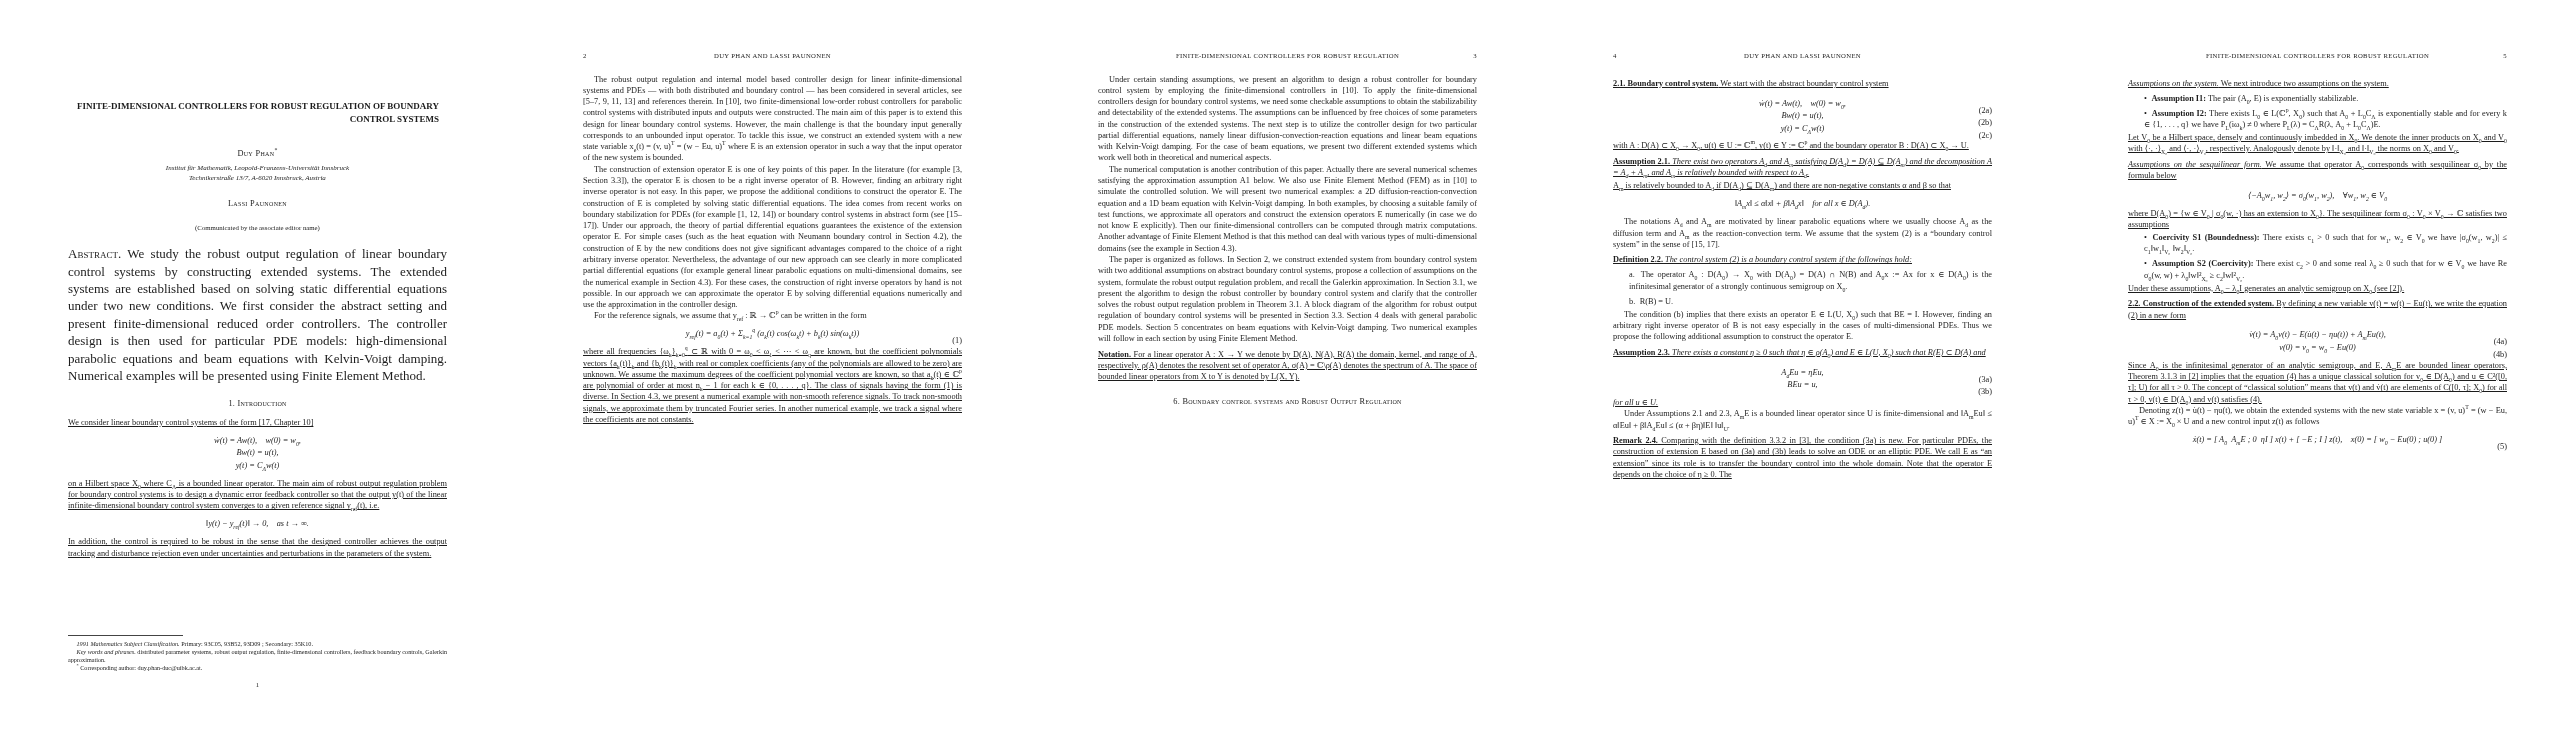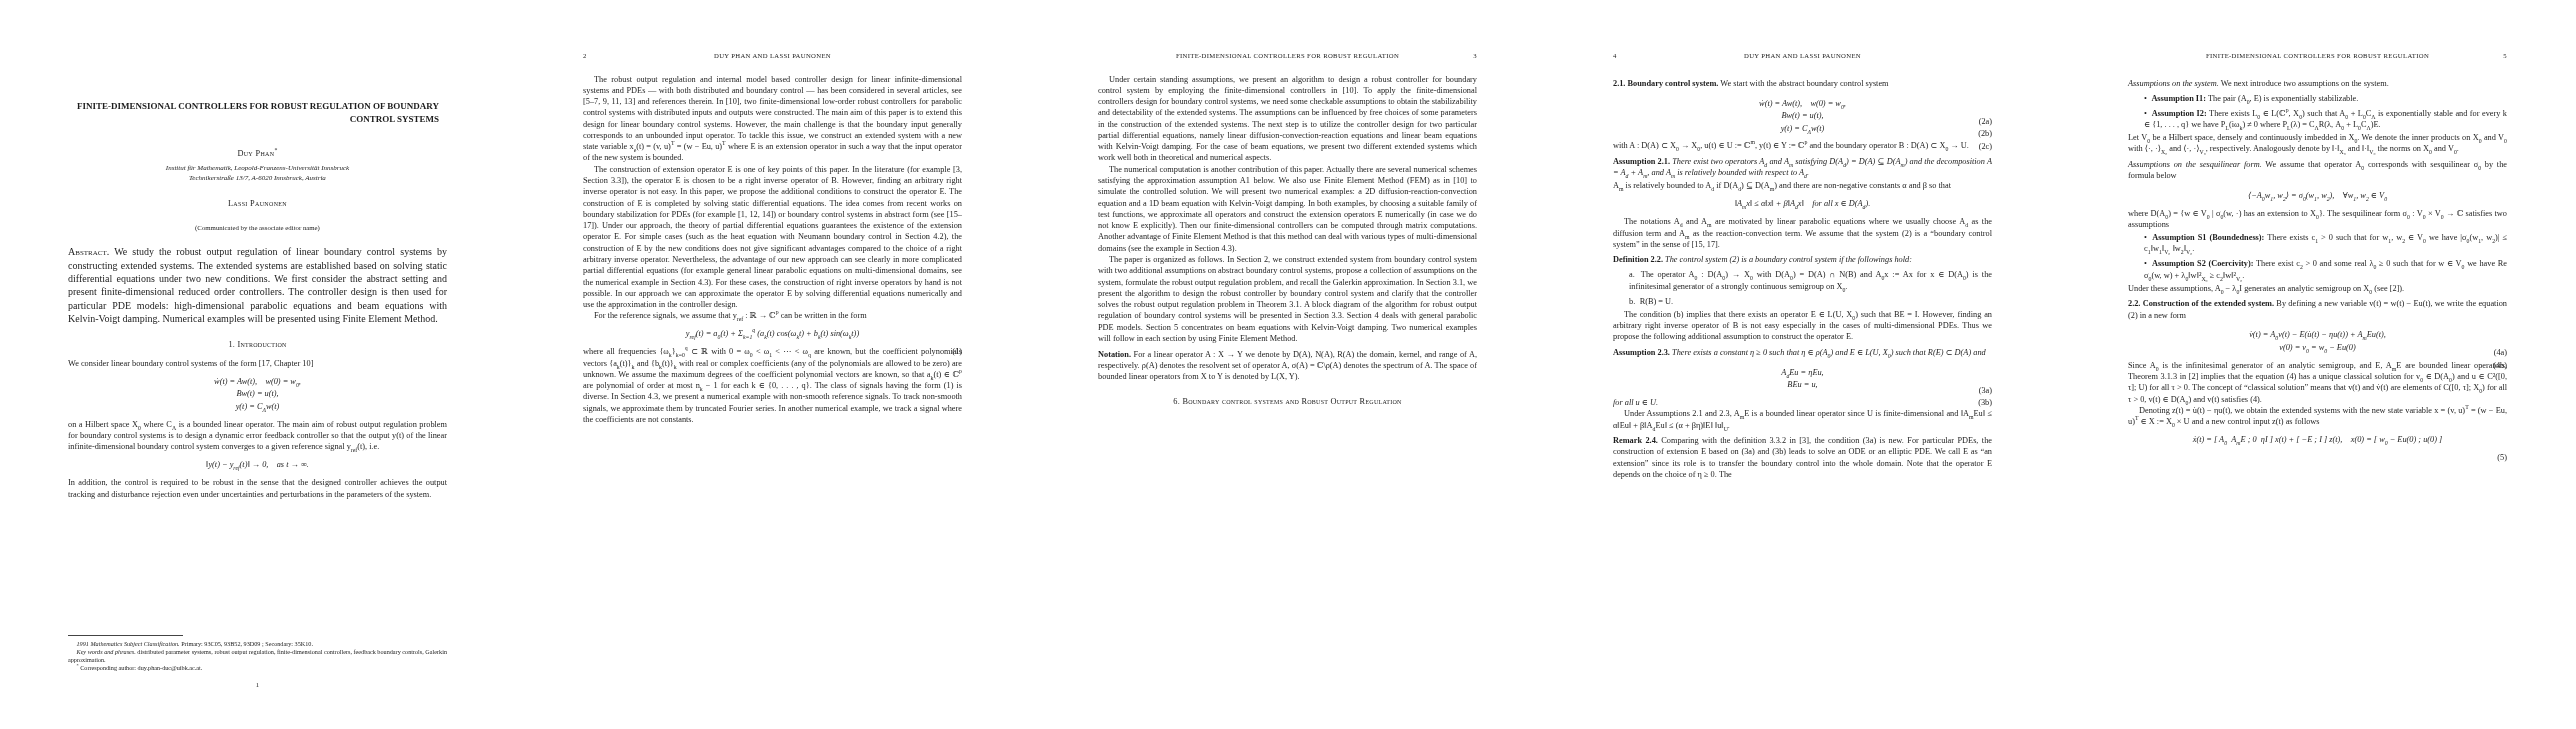--- a/index.html
+++ b/index.html
@@ -22,36 +22,36 @@
     text-align:justify; background:var(--page_bg);
   }
   .running-head{ display:flex; font-variant:small-caps; font-size:6.7px; letter-spacing:.05em; margin-bottom:13.4px; }
   .rh-left{ width:27px; text-align:left; }
   .rh-center{ flex:1; text-align:center; }
   .rh-right{ width:27px; text-align:right; }
   .title{ margin:49px 8px 16px; text-align:right; font-weight:700; font-size:9px; line-height:1.4; }
   .author{ margin:7.3px 0 4.3px; text-align:center; font-variant:small-caps; letter-spacing:.04em; }
   .affil{ margin:0 0 7.3px; text-align:center; font-style:italic; font-size:7px; line-height:1.38; }
   .note{ margin:9.7px 0 8.5px; text-align:center; font-size:6.8px; }
-  .abstract{ margin:6px 16px 8.5px; font-size:10px; line-height:1.34; }
+  .abstract{ margin:6px 16px 8.5px; font-size:13px; line-height:1.34; }
   .heading{ margin:12px 0 7.3px; text-align:center; font-variant:small-caps; letter-spacing:.03em; }
   .para{ margin:0; text-indent:11px; }
-  .para.noindent{ text-indent:0; }
+  .para.noindent{ text-indent:0;text-decoration:underline; }
   .para.italic{ font-style:italic; }
   .lead-block{ margin:4.3px 0 1.8px; }
   .lead.bold{ font-weight:700; font-style:normal; }
   .lead.italic{ font-style:italic; font-weight:400; }
   .lead.sc{ font-variant:small-caps; font-weight:400; }
   .bullet{ margin:1.8px 0; padding-left:16px; text-indent:0; }
   .bullet .marker{ margin-right:2.4px; }
   .eq{ margin:5.5px 0; }
   .eq-row{ position:relative; text-align:center; margin:1.2px 0; }
   .eq-body{ font-style:italic; }
   sub,sup{ font-size:.7em; line-height:0; }
-  .eq-no{ position:absolute; right:0; top:18px; font-style:normal; }
+  .eq-no{ position:absolute; right:0; top:7px; font-style:normal; }
   .spacer{ flex:1; }
   .fnrule{ width:115px; border-top:0.6px solid #444; margin:0 0 3.6px; }
   .footnote{ margin:0; font-size:6.2px; line-height:1.32; text-indent:8.5px; text-align:justify; }
   .pagenum{ margin-top:7.3px; text-align:center; font-size:6.7px; }
 </style>
 </head>
 <body>
 
 <div class="canvas">
   <div class="watermark">arXiv:1906.10345v3  [math.OC]  26 Mar 2020</div>
@@ -148,21 +148,21 @@
         </div>
         <p class="para noindent lead-block"><span class="lead italic">Assumptions on the system.</span> We next introduce two assumptions on the system.</p>
         <p class="bullet lead-block"><span class="marker">•</span> <span class="lead bold">Assumption I1:</span> The pair (A<sub>0</sub>, E) is exponentially stabilizable.</p>
         <p class="bullet lead-block"><span class="marker">•</span> <span class="lead bold">Assumption I2:</span> There exists L<sub>0</sub> ∈ L(ℂ<sup>p</sup>, X<sub>0</sub>) such that A<sub>0</sub> + L<sub>0</sub>C<sub>Λ</sub> is exponentially stable and for every k ∈ {1, . . . , q} we have P<sub>L</sub>(iω<sub>k</sub>) ≠ 0 where P<sub>L</sub>(λ) = C<sub>Λ</sub>R(λ, A<sub>0</sub> + L<sub>0</sub>C<sub>Λ</sub>)E.</p>
         <p class="para noindent">Let V<sub>0</sub> be a Hilbert space, densely and continuously imbedded in X<sub>0</sub>. We denote the inner products on X<sub>0</sub> and V<sub>0</sub> with ⟨·, ·⟩<sub>X₀</sub> and ⟨·, ·⟩<sub>V₀</sub>, respectively. Analogously denote by ‖·‖<sub>X₀</sub> and ‖·‖<sub>V₀</sub> the norms on X<sub>0</sub> and V<sub>0</sub>.</p>
         <p class="para noindent lead-block"><span class="lead italic">Assumptions on the sesquilinear form.</span> We assume that operator A<sub>0</sub> corresponds with sesquilinear σ<sub>0</sub> by the formula below</p>
         <div class="eq">
           <div class="eq-row"><span class="eq-body">⟨−A<sub>0</sub>w<sub>1</sub>, w<sub>2</sub>⟩ = σ<sub>0</sub>(w<sub>1</sub>, w<sub>2</sub>), ∀w<sub>1</sub>, w<sub>2</sub> ∈ V<sub>0</sub></span></div>
         </div>
         <p class="para noindent">where D(A<sub>0</sub>) = {w ∈ V<sub>0</sub> | σ<sub>0</sub>(w, ·) has an extension to X<sub>0</sub>}. The sesquilinear form σ<sub>0</sub> : V<sub>0</sub> × V<sub>0</sub> → ℂ satisfies two assumptions</p>
-        <p class="bullet lead-block"><span class="marker">•</span> <span class="lead bold">Assumption S1 (Boundedness):</span> There exists c<sub>1</sub> &gt; 0 such that for w<sub>1</sub>, w<sub>2</sub> ∈ V<sub>0</sub> we have |σ<sub>0</sub>(w<sub>1</sub>, w<sub>2</sub>)| ≤ c<sub>1</sub>‖w<sub>1</sub>‖<sub>V₀</sub> ‖w<sub>2</sub>‖<sub>V₀</sub>.</p>
+        <p class="bullet lead-block"><span class="marker">•</span> <span class="lead bold">Coercivity S1 (Boundedness):</span> There exists c<sub>1</sub> &gt; 0 such that for w<sub>1</sub>, w<sub>2</sub> ∈ V<sub>0</sub> we have |σ<sub>0</sub>(w<sub>1</sub>, w<sub>2</sub>)| ≤ c<sub>1</sub>‖w<sub>1</sub>‖<sub>V₀</sub> ‖w<sub>2</sub>‖<sub>V₀</sub>.</p>
         <p class="bullet lead-block"><span class="marker">•</span> <span class="lead bold">Assumption S2 (Coercivity):</span> There exist c<sub>2</sub> &gt; 0 and some real λ<sub>0</sub> ≥ 0 such that for w ∈ V<sub>0</sub> we have Re σ<sub>0</sub>(w, w) + λ<sub>0</sub>‖w‖²<sub>X₀</sub> ≥ c<sub>2</sub>‖w‖²<sub>V₀</sub>.</p>
         <p class="para noindent">Under these assumptions, A<sub>0</sub> − λ<sub>0</sub>I generates an analytic semigroup on X<sub>0</sub> (see [2]).</p>
         <p class="para noindent lead-block"><span class="lead bold">2.2. Construction of the extended system.</span> By defining a new variable v(t) = w(t) − Eu(t), we write the equation (2) in a new form</p>
         <div class="eq">
           <div class="eq-row"><span class="eq-body">v̇(t) = A<sub>0</sub>v(t) − E(u̇(t) − ηu(t)) + A<sub>m</sub>Eu(t),</span><span class="eq-no">(4a)</span></div>
           <div class="eq-row"><span class="eq-body">v(0) = v<sub>0</sub> = w<sub>0</sub> − Eu(0)</span><span class="eq-no">(4b)</span></div>
         </div>
         <p class="para noindent">Since A<sub>0</sub> is the infinitesimal generator of an analytic semigroup, and E, A<sub>m</sub>E are bounded linear operators, Theorem 3.1.3 in [2] implies that the equation (4) has a unique classical solution for v<sub>0</sub> ∈ D(A<sub>0</sub>) and u ∈ C²([0, τ]; U) for all τ &gt; 0. The concept of “classical solution” means that v(t) and v̇(t) are elements of C([0, τ]; X<sub>0</sub>) for all τ &gt; 0, v(t) ∈ D(A<sub>0</sub>) and v(t) satisfies (4).</p>
         <p class="para">Denoting z(t) = u̇(t) − ηu(t), we obtain the extended systems with the new state variable x = (v, u)<sup>T</sup> = (w − Eu, u)<sup>T</sup> ∈ X := X<sub>0</sub> × U and a new control input z(t) as follows</p>
         <div class="eq">

